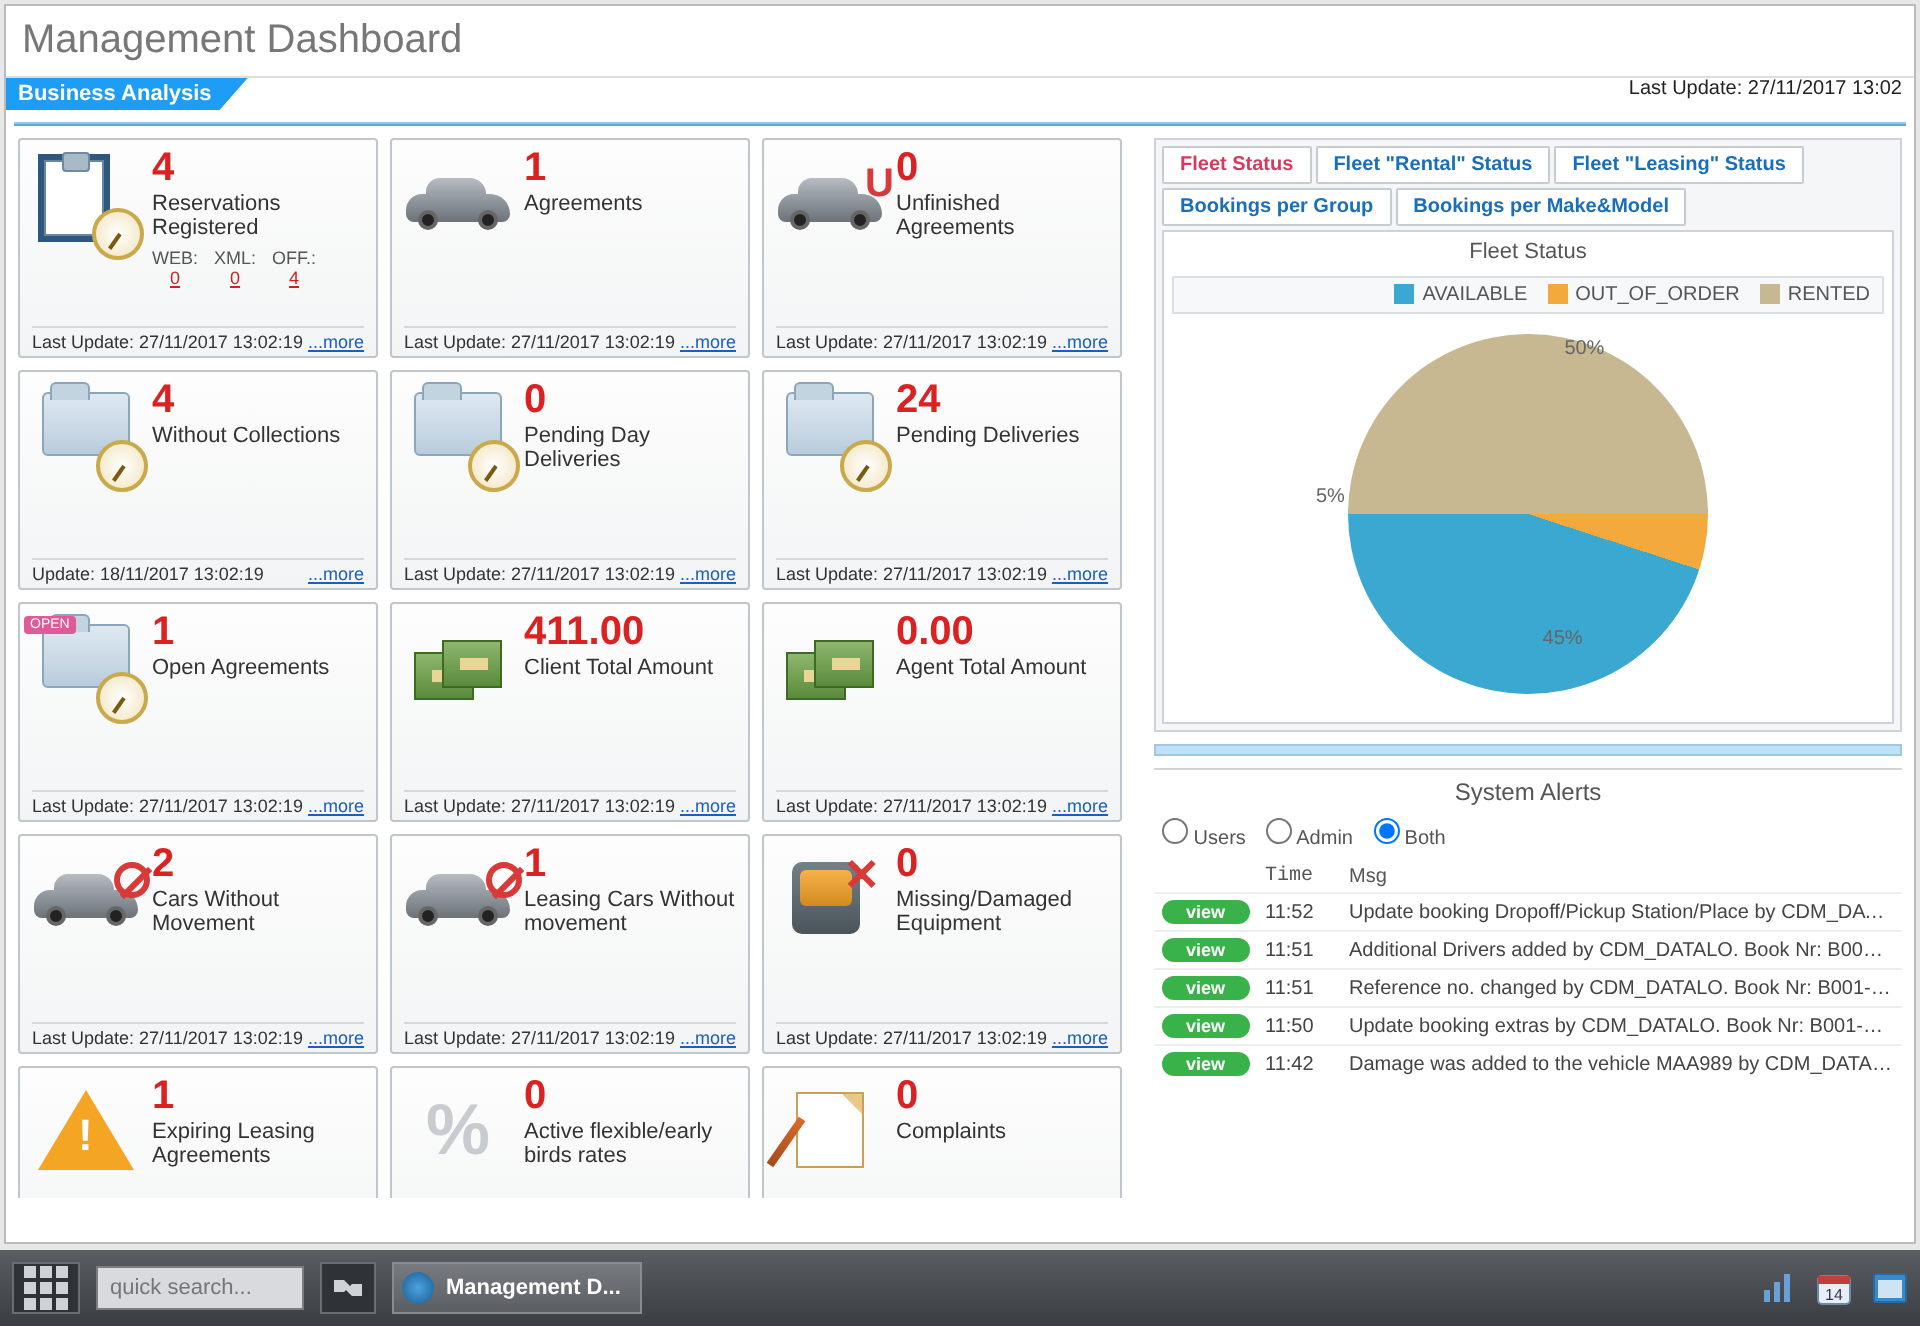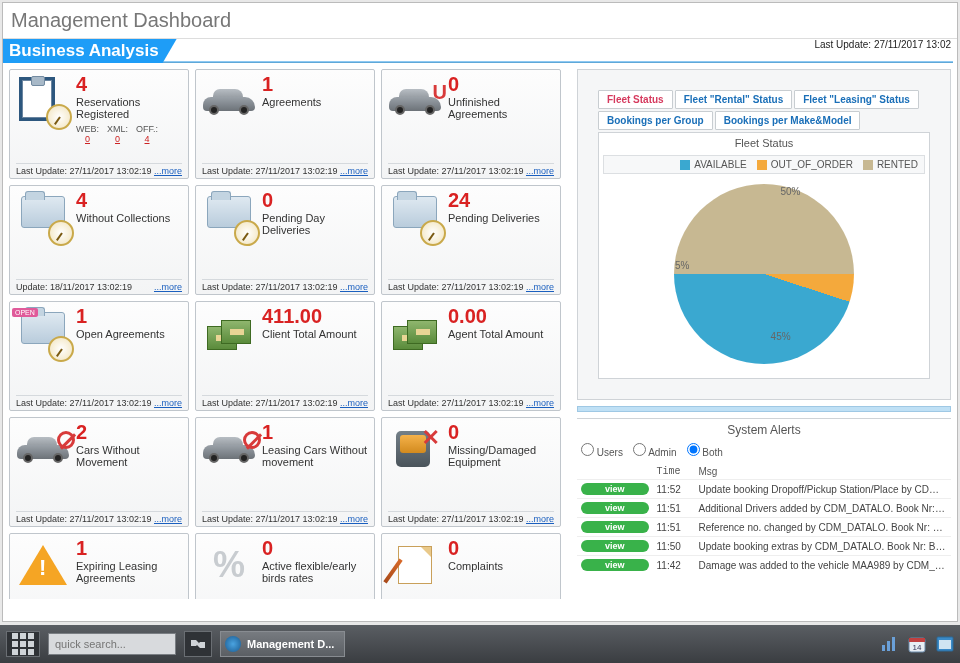--- a/index.html
+++ b/index.html
@@ -1,64 +1,64 @@
 <!DOCTYPE html>
 <html><head>
 <meta charset="utf-8">
 <style>
   * { box-sizing: border-box; margin: 0; padding: 0; }
   body { font-family: Arial, Helvetica, sans-serif; font-size: 11px; background: #e8e8e8; width: 960px; height: 663px; overflow: hidden; position: relative; }
   .window { background: #fff; border: 1px solid #bbb; width: 956px; height: 620px; margin: 2px; overflow: hidden; }
   .title-bar { font-size: 20px; color: #777; padding: 6px 8px; border-bottom: 1px solid #ddd; }
   .sub-bar { position: relative; height: 18px; }
-  .ribbon { position: absolute; left: 0; top: 0; background: #1e9df7; color: #fff; font-weight: bold; font-size: 17px; padding: 2px 18px 2px 6px; clip-path: polygon(0 0, 100% 0, calc(100% - 14px) 100%, 0 100%); }
+  .ribbon { position: absolute; left: 0; top: 0; background: #1e9df7; color: #fff; font-weight: bold; font-size: 11px; padding: 2px 18px 2px 6px; clip-path: polygon(0 0, 100% 0, calc(100% - 14px) 100%, 0 100%); }
   .last-update-top { position: absolute; right: 6px; top: 0; font-size: 10px; color: #222; }
   .filter-row { text-align: center; padding: 4px 0 6px; border-bottom: 1px solid #d8d8d8; }
   .filter-row label { font-size: 11px; margin: 0 2px 0 10px; }
   .filter-row select { font-size: 11px; width: 110px; height: 18px; border: 1px solid #aaa; }
   .hr-accent { height: 2px; background: linear-gradient(#8fc9f2, #8fc9f2); margin: 4px 4px 6px; box-shadow: inset 0 -1px 0 #5fa8d8; }
   .content { display: flex; gap: 6px; padding: 0 6px; height: 530px; overflow: hidden; }
   .left-col { width: 562px; height: 100%; overflow: hidden; }
   .cards { display: grid; grid-template-columns: repeat(3, 180px); gap: 6px; }
   .card { border: 1px solid #c0c6cc; border-radius: 2px; background: linear-gradient(#fdfdfd, #f3f4f5); padding: 4px 6px 2px; height: 110px; position: relative; display: flex; flex-direction: column; }
   .card-body { display: flex; gap: 6px; flex: 1; }
   .card-icon { width: 54px; height: 54px; display: flex; align-items: center; justify-content: center; position: relative; }
   .card-text { flex: 1; }
   .card-num { color: #d92222; font-size: 20px; font-weight: bold; line-height: 1; }
   .card-label { font-size: 11px; color: #333; margin-top: 2px; }
   .subcounts { display: flex; gap: 8px; font-size: 9px; color: #555; margin-top: 4px; }
   .subcounts span { text-align: center; }
   .subcounts .v { color: #c22; text-decoration: underline; display: block; }
   .card-footer { border-top: 1px solid #d5d9dd; padding-top: 2px; display: flex; justify-content: space-between; align-items: center; font-size: 9px; color: #333; margin-top: 4px; }
   .more-link { color: #1a5fbf; text-decoration: underline; cursor: pointer; }
   .right-col { flex: 1; display: flex; flex-direction: column; gap: 6px; height: 100%; }
-  .tabs-panel { border: 1px solid #cfd3d7; background: #f5f6f7; padding: 20px; }
+  .tabs-panel { border: 1px solid #cfd3d7; background: #f5f6f7; padding: 3px; }
   .tab-row { display: flex; flex-wrap: wrap; gap: 2px; margin-bottom: 2px; }
   .tab { background: #fff; border: 1px solid #c8cdd1; color: #1a6fb8; font-size: 10px; font-weight: bold; padding: 3px 8px; cursor: pointer; border-radius: 1px; }
   .tab.active { color: #d63a5e; }
   .chart-panel { border: 1px solid #cfd3d7; background: #fff; margin-top: 2px; }
   .chart-title { text-align: center; color: #555; font-size: 11px; padding: 4px; }
   .legend { background: #f7f8f9; border: 1px solid #dcdfe2; padding: 3px 6px; margin: 2px 4px; font-size: 10px; color: #555; display: flex; flex-wrap: wrap; gap: 10px; justify-content: flex-end; }
-  .legend-item { display: inline-flex; align-items: flex-end; gap: 4px; }
+  .legend-item { display: inline-flex; align-items: flex-start; gap: 4px; }
   .sw { width: 10px; height: 10px; display: inline-block; }
   .pie-wrap { display: flex; justify-content: center; padding: 8px 0 14px; position: relative; }
   .pie { width: 180px; height: 180px; border-radius: 50%; position: relative; }
   .pie-label { position: absolute; font-size: 10px; color: #666; }
   .right-bar { height: 6px; background: #bfe0f5; border: 1px solid #9fc8e4; }
   .alerts-panel { border-top: 1px solid #cfd3d7; padding-top: 4px; }
   .alerts-title { text-align: center; color: #555; font-size: 12px; margin-bottom: 4px; }
   .alert-filters { font-size: 10px; color: #555; display: flex; gap: 10px; padding: 2px 4px 6px; align-items: flex-start; }
   .alert-table { width: 100%; border-collapse: collapse; font-size: 10px; }
   .alert-table th { text-align: left; color: #555; padding: 2px 4px; font-weight: normal; }
   .alert-table td { padding: 3px 4px; border-top: 1px solid #eee; white-space: nowrap; overflow: hidden; text-overflow: ellipsis; max-width: 230px; color: #444; }
-  .view-btn { background: #39b24a; color: #fff; border-radius: 9px; padding: 1px 24px; font-size: 9px; font-weight: bold; display: inline-block; }
+  .view-btn { background: #39b24a; color: #fff; border-radius: 9px; padding: 1px 12px; font-size: 9px; font-weight: bold; display: inline-block; }
   .taskbar { position: absolute; left: 0; right: 0; bottom: 0; height: 38px; background: linear-gradient(#5a5e63, #3a3d41); display: flex; align-items: center; gap: 8px; padding: 0 6px; }
   .taskbar .grid-icon { width: 34px; height: 26px; background: #2f3236; border: 1px solid #6a6e73; display: flex; flex-wrap: wrap; align-content: center; justify-content: center; gap: 2px; padding: 2px; }
   .taskbar .grid-icon i { width: 6px; height: 6px; background: #cfd3d7; }
-  .taskbar input { width: 128px; height: 22px; font-size: 11px; color: #888; padding: 0 6px; border: 1px solid #7a7e83; background: #d8dadd; }
+  .taskbar input { width: 104px; height: 22px; font-size: 11px; color: #888; padding: 0 6px; border: 1px solid #7a7e83; background: #d8dadd; }
   .taskbar .tbtn { width: 28px; height: 26px; background: #2f3236; border: 1px solid #6a6e73; display: flex; align-items: center; justify-content: center; }
   .task-app { height: 26px; background: linear-gradient(#777b80, #5b5f64); border: 1px solid #888c91; display: flex; align-items: center; gap: 6px; padding: 0 10px 0 4px; color: #fff; font-size: 11px; font-weight: bold; }
   .tray { margin-left: auto; display: flex; gap: 10px; }
   .tray .ic { width: 18px; height: 18px; }
   .folder { width: 44px; height: 32px; background: linear-gradient(#dfe9f1, #b9ccdc); border: 1px solid #8ba6bc; border-radius: 3px; position: absolute; top: 6px; }
   .folder:before { content: ''; position: absolute; top: -6px; left: 3px; width: 18px; height: 8px; background: #c3d4e1; border: 1px solid #8ba6bc; border-bottom: none; border-radius: 3px 3px 0 0; }
   .clock { width: 26px; height: 26px; border-radius: 50%; background: radial-gradient(#fff, #f1e3bb); border: 2px solid #c9a94a; position: absolute; right: -4px; bottom: -2px; }
   .clock:after { content: ''; position: absolute; left: 50%; top: 50%; width: 2px; height: 9px; background: #7a5a12; transform-origin: top; transform: rotate(35deg); }
   .clipb { width: 30px; height: 38px; background: #fff; border: 1px solid #6a85a0; position: absolute; left: 6px; top: 6px; box-shadow: 0 0 0 3px #2d577e; }
   .clipb:before { content: ''; position: absolute; top: -5px; left: 8px; width: 12px; height: 8px; background: #a8b9c8; border: 1px solid #728aa0; border-radius: 2px; }

